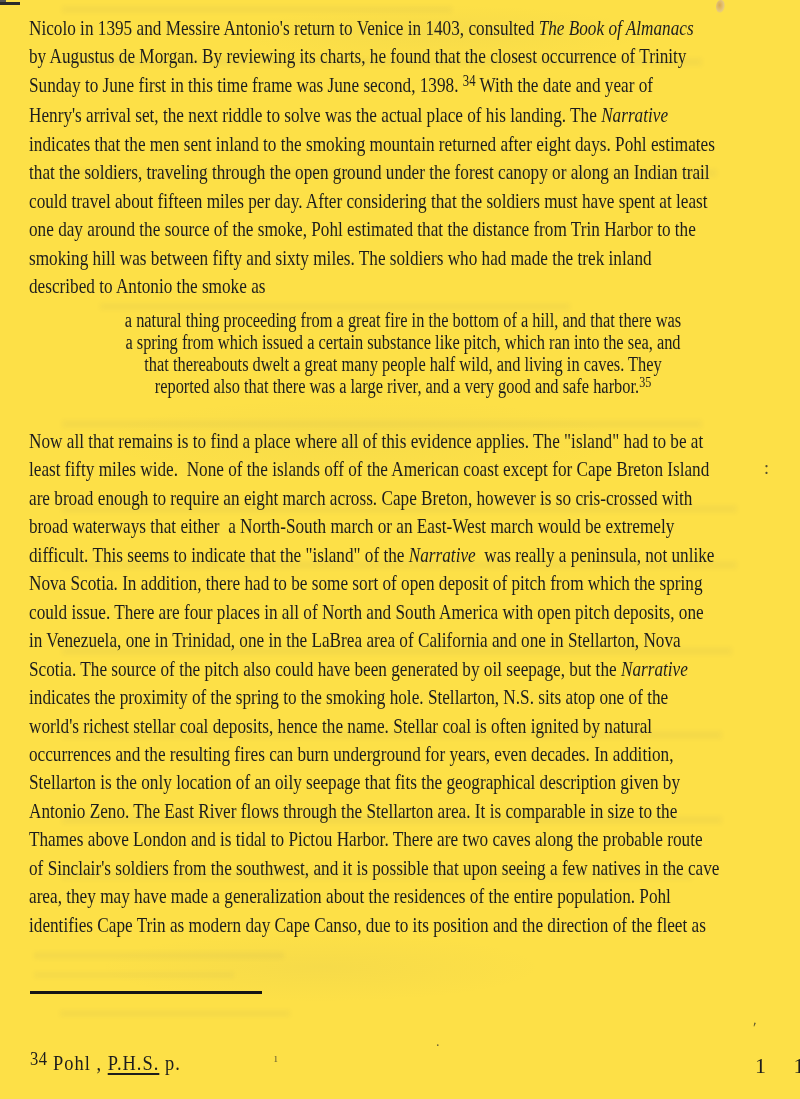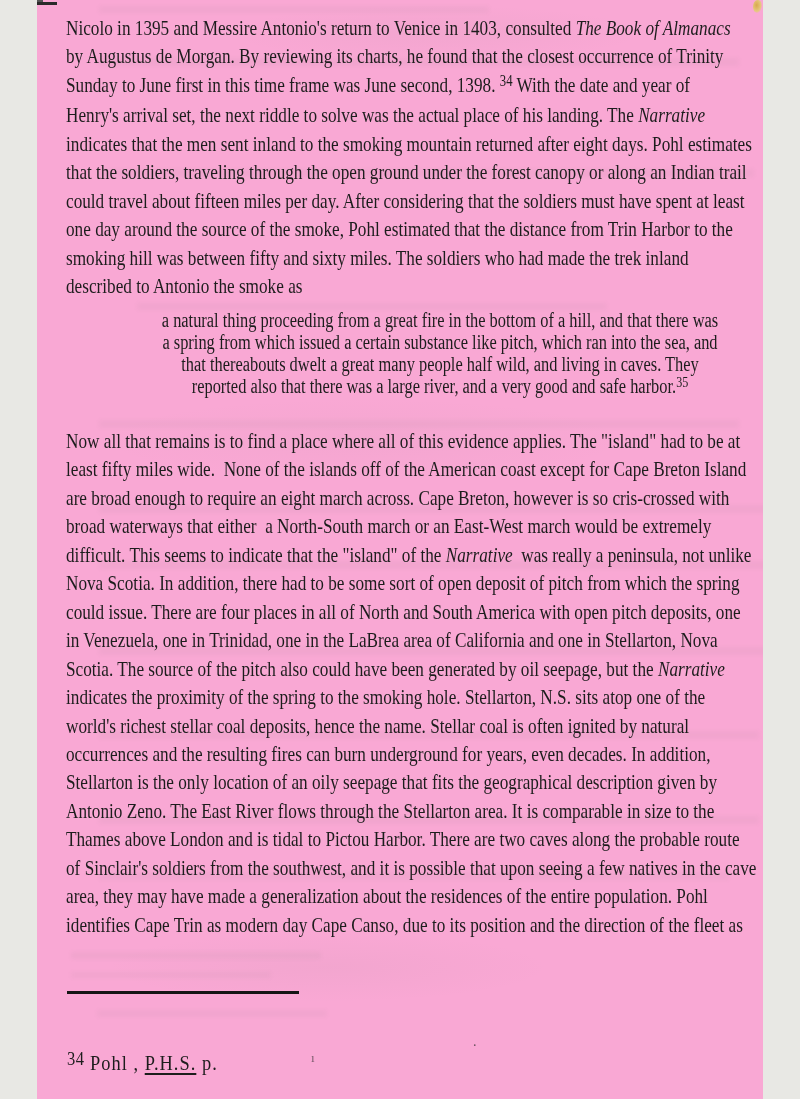--- a/index.html
+++ b/index.html
@@ -1,20 +1,20 @@
 <!DOCTYPE html>
 <html><head>
 <meta charset="utf-8">
 <style>
   html,body{margin:0;padding:0;background:#e8e8e4;}
   .page{
     position:relative;
-    width:726px;height:1099px;
+    width:800px;height:1099px;
     margin:0 auto;
-    background:#f9a8d4;
+    background:#fde047;
     overflow:hidden;
     font-family:"Liberation Serif","DejaVu Serif",serif;
     color:#1d1d1d;
   }
   
   .page::before{
     content:"";position:absolute;inset:0;pointer-events:none;
     background:
       radial-gradient(ellipse 300px 40px at 55% 3%, rgba(120,120,115,0.05), transparent 70%),
       radial-gradient(ellipse 380px 60px at 45% 40%, rgba(120,120,115,0.04), transparent 70%),

